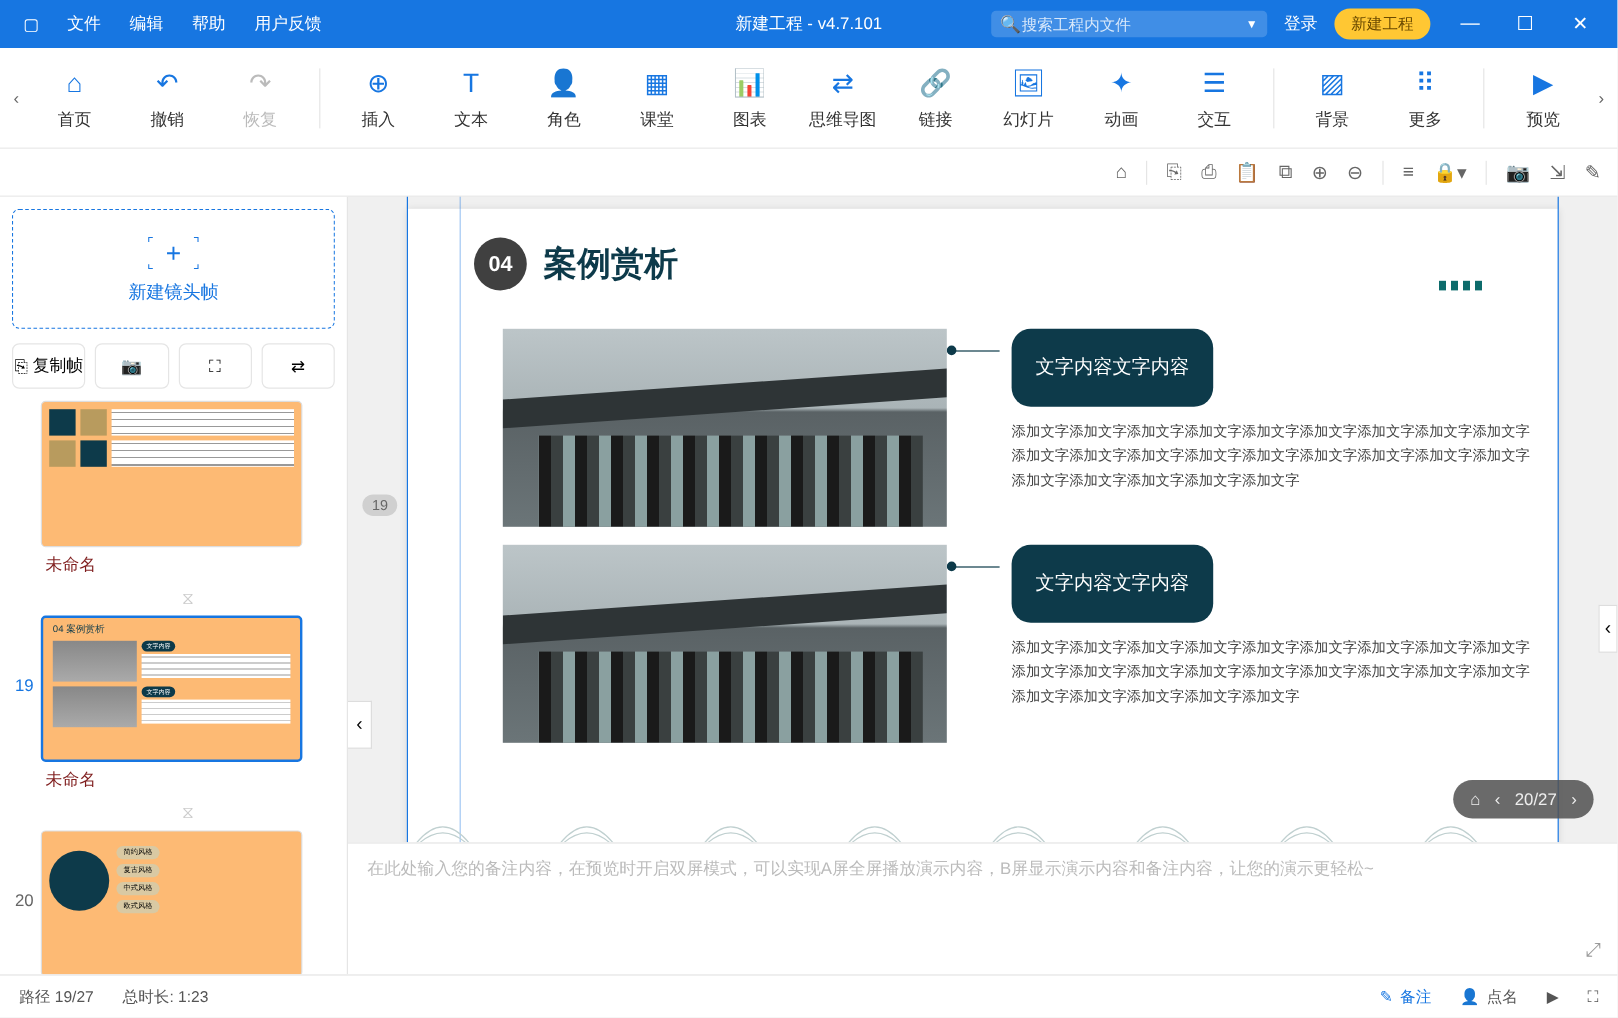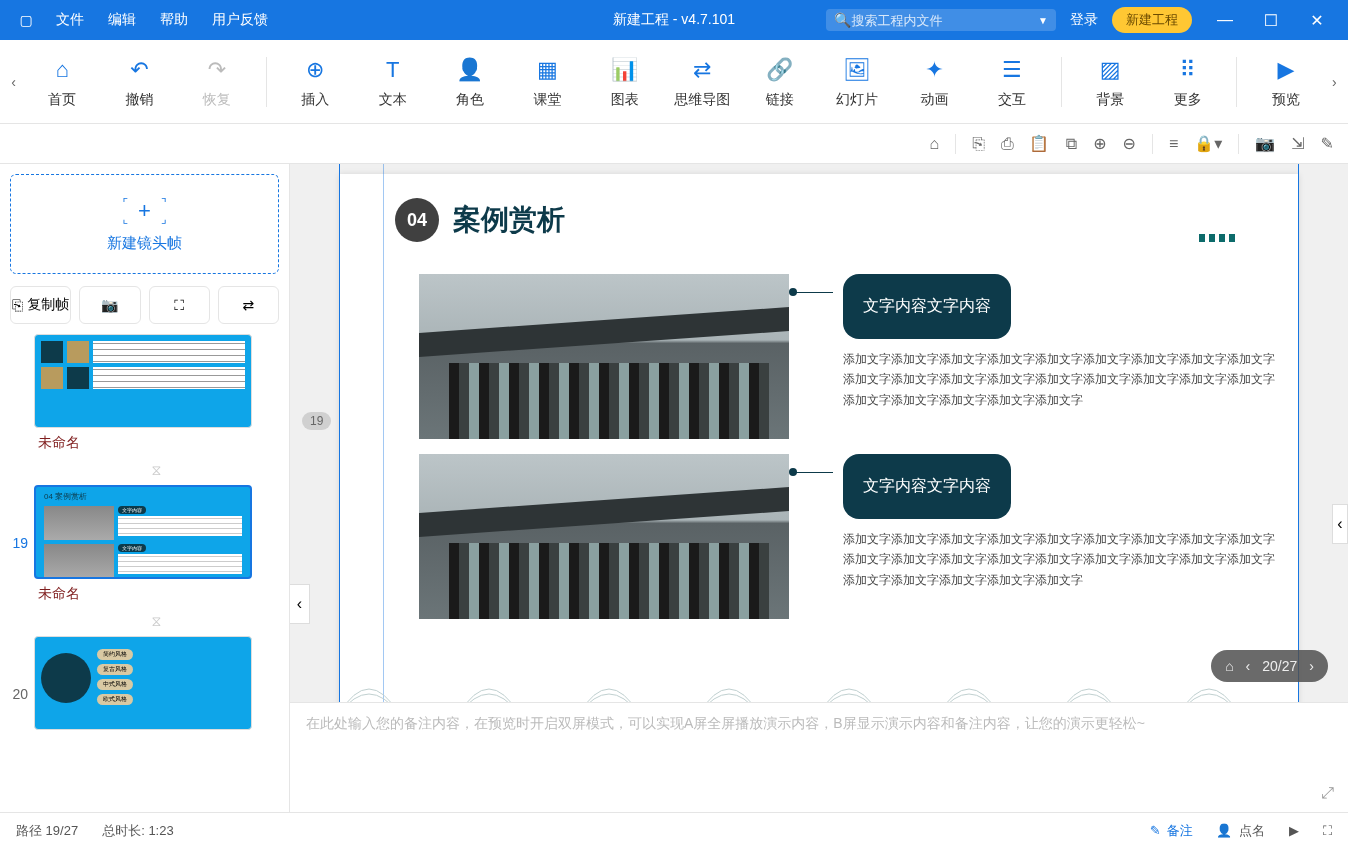--- a/index.html
+++ b/index.html
@@ -46,21 +46,21 @@
 .new-frame .c.tl { left: 0; top: 0; } .new-frame .c.tr { right: 0; top: 0; }
 .new-frame .c.bl { left: 0; bottom: 0; } .new-frame .c.br { right: 0; bottom: 0; }
 .new-frame .nflabel { margin-top: 8px; font-size: 15px; }
 .side-tools { display: flex; gap: 8px; margin-bottom: 10px; }
 .side-tools .stbtn { flex: 1; height: 38px; border: 1px solid #e5e5e5; border-radius: 6px; display: flex; align-items: center; justify-content: center; font-size: 14px; cursor: pointer; gap: 4px; }
 
 .slides { }
 .slide-item { margin-bottom: 8px; position: relative; }
 .slide-item .snum { position: absolute; left: -2px; top: 50px; font-size: 14px; color: #666; width: 20px; text-align: right; }
 .slide-item.active .snum { color: #1776e1; }
-.slide-item .sthumb { margin-left: 24px; width: 218px; height: 94px; border: 1px solid #ddd; border-radius: 4px; background: #0ea5e9; overflow: hidden; position: relative; }
+.slide-item .sthumb { margin-left: 24px; width: 218px; height: 122px; border: 1px solid #ddd; border-radius: 4px; background: #fdba74; overflow: hidden; position: relative; }
 .slide-item.active .sthumb { border: 2px solid #1776e1; }
 .slide-item .sname { margin-left: 24px; font-size: 14px; color: #7f1d1d; padding: 6px 0 2px 4px; }
 .trans-icon { text-align: center; color: #ccc; font-size: 14px; margin: 2px 0 6px 24px; }
 
 
 .th-prev { padding: 6px; font-size: 6px; }
 .th-prev .row { display: flex; gap: 4px; margin-bottom: 4px; }
 .th-prev .sq { width: 22px; height: 22px; }
 .th-prev .lines { flex: 1; background: repeating-linear-gradient(#fff,#fff 2px,#999 2px,#999 3px,#fff 3px,#fff 6px); }
 .th-curr { padding: 4px 8px; font-size: 5px; }

